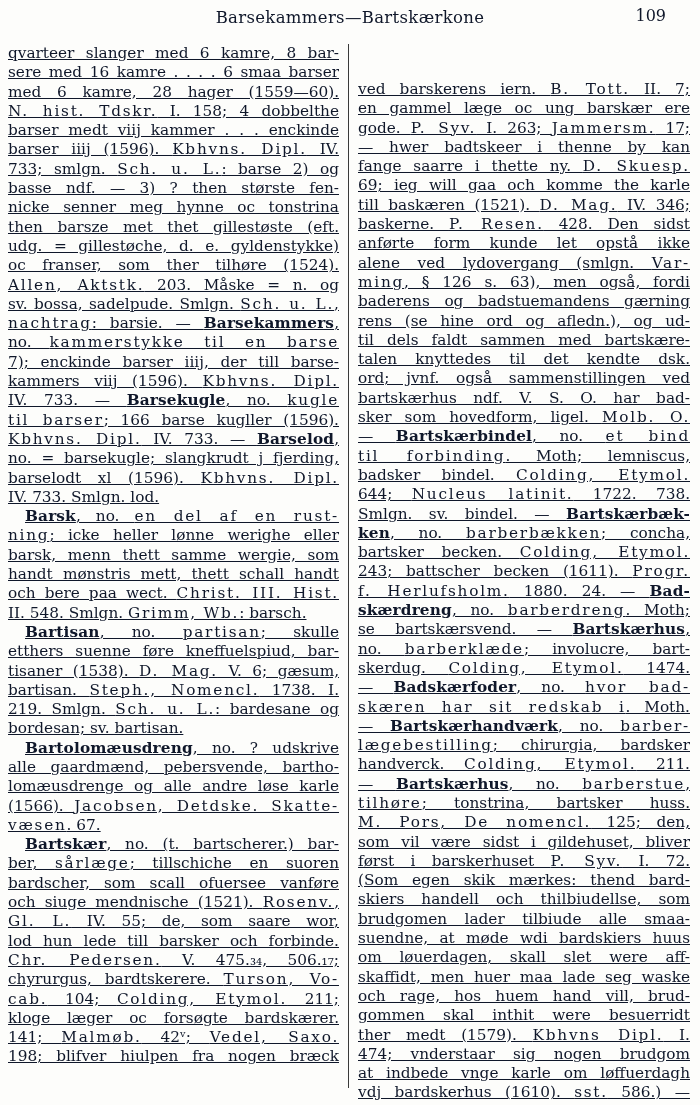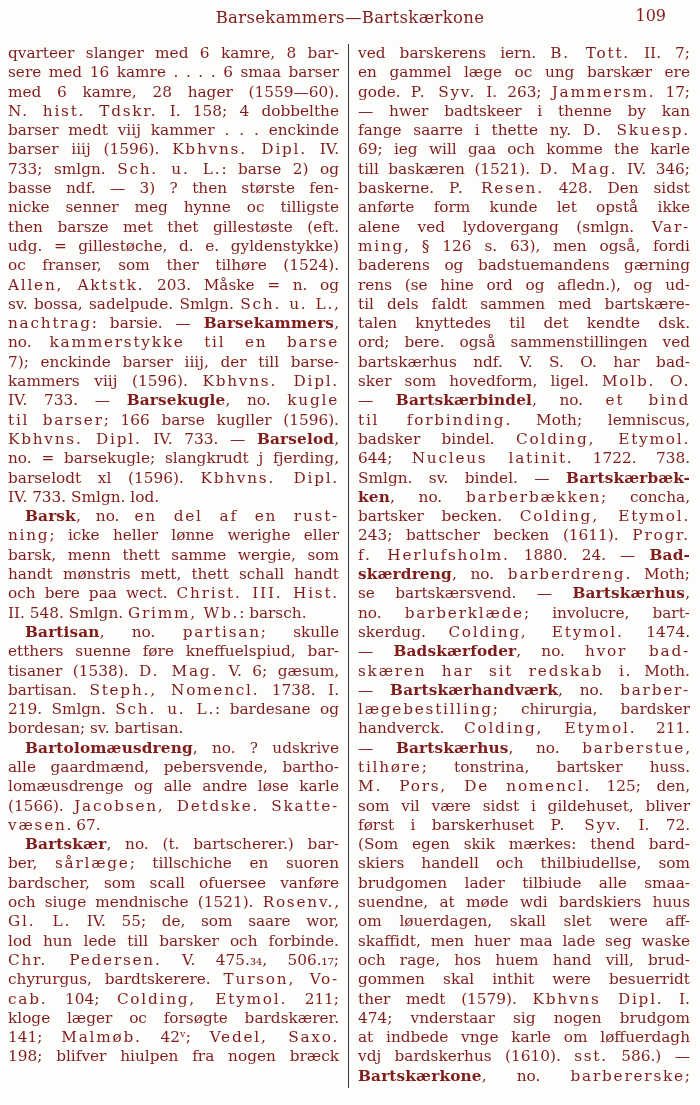--- a/index.html
+++ b/index.html
@@ -5,21 +5,21 @@
   html, body {
     margin: 0;
     padding: 0;
     background: #fdfdfb;
   }
   .page {
     position: relative;
     width: 700px;
     height: 1105px;
     background: #fdfdfb;
-    color: #7f1d1d;
+    color: #0f172a;
     font-family: "DejaVu Serif", "Liberation Serif", serif;
     overflow: hidden;
   }
   .header {
     position: absolute;
     top: 8px;
     left: 0;
     right: 0;
     height: 26px;
   }
@@ -43,28 +43,30 @@
     left: 0;
     right: 0;
     bottom: 0;
     display: flex;
     align-items: stretch;
   }
   .column {
     box-sizing: border-box;
     font-size: 15.3px;
     line-height: 19.3px;
+    text-decoration: underline;
   }
   .column.left {
     width: 348px;
     padding: 0 9px 0 8px;
   }
   .column.right {
     width: 351px;
     padding: 0 10px 0 9px;
+    margin-top: 36px;
   }
   .divider {
     width: 1px;
     background: #3a3a3a;
     height: 1044px;
   }
   .line {
     text-align: justify;
     text-align-last: justify;
     white-space: normal;
@@ -96,21 +98,21 @@
   <div class="columns">
     <div class="column left" id="col-left">
         <div class="line">qvarteer slanger med 6 kamre, 8 bar-</div>
         <div class="line">sere med 16 kamre . . . . 6 smaa barser</div>
         <div class="line">med 6 kamre, 28 hager (1559—60).</div>
         <div class="line"><span class="sp">N. hist. Tdskr.</span> I. 158; 4 dobbelthe</div>
         <div class="line">barser medt viij kammer . . . enckinde</div>
         <div class="line">barser iiij (1596). <span class="sp">Kbhvns. Dipl.</span> IV.</div>
         <div class="line">733; smlgn. <span class="sp">Sch. u. L.</span>: barse 2) og</div>
         <div class="line">basse ndf. — 3) ? then største fen-</div>
-        <div class="line">nicke senner meg hynne oc tilligste</div>
+        <div class="line">nicke senner meg hynne oc tonstrina</div>
         <div class="line">then barsze met thet gillestøste (eft.</div>
         <div class="line">udg. = gillestøche, d. e. gyldenstykke)</div>
         <div class="line">oc franser, som ther tilhøre (1524).</div>
         <div class="line"><span class="sp">Allen, Aktstk.</span> 203. Måske = n. og</div>
         <div class="line">sv. bossa, sadelpude. Smlgn. <span class="sp">Sch. u. L.</span>,</div>
         <div class="line"><span class="sp">nachtrag</span>: barsie. — <b>Barsekammers</b>,</div>
         <div class="line">no. <span class="sp">kammerstykke til en barse</span></div>
         <div class="line">7); enckinde barser iiij, der till barse-</div>
         <div class="line">kammers viij (1596). <span class="sp">Kbhvns. Dipl.</span></div>
         <div class="line">IV. 733. — <b>Barsekugle</b>, no. <span class="sp">kugle</span></div>
@@ -159,21 +161,21 @@
         <div class="line">69; ieg will gaa och komme the karle</div>
         <div class="line">till baskæren (1521). <span class="sp">D. Mag.</span> IV. 346;</div>
         <div class="line">baskerne. <span class="sp">P. Resen.</span> 428. Den sidst</div>
         <div class="line">anførte form kunde let opstå ikke</div>
         <div class="line">alene ved lydovergang (smlgn. <span class="sp">Var-</span></div>
         <div class="line"><span class="sp">ming</span>, § 126 s. 63), men også, fordi</div>
         <div class="line">baderens og badstuemandens gærning</div>
         <div class="line">rens (se hine ord og afledn.), og ud-</div>
         <div class="line">til dels faldt sammen med bartskære-</div>
         <div class="line">talen knyttedes til det kendte dsk.</div>
-        <div class="line">ord; bere. også sammenstillingen ved</div>
+        <div class="line">ord; jvnf. også sammenstillingen ved</div>
         <div class="line">bartskærhus ndf. V. S. O. har bad-</div>
         <div class="line">sker som hovedform, ligel. <span class="sp">Molb. O.</span></div>
         <div class="line">— <b>Bartskærbindel</b>, no. <span class="sp">et bind</span></div>
         <div class="line"><span class="sp">til forbinding</span>. Moth; lemniscus,</div>
         <div class="line">badsker bindel. <span class="sp">Colding, Etymol.</span></div>
         <div class="line">644; <span class="sp">Nucleus latinit.</span> 1722. 738.</div>
         <div class="line">Smlgn. sv. bindel. — <b>Bartskærbæk-</b></div>
         <div class="line"><b>ken</b>, no. <span class="sp">barberbækken</span>; concha,</div>
         <div class="line">bartsker becken. <span class="sp">Colding, Etymol.</span></div>
         <div class="line">243; battscher becken (1611). <span class="sp">Progr.</span></div>

